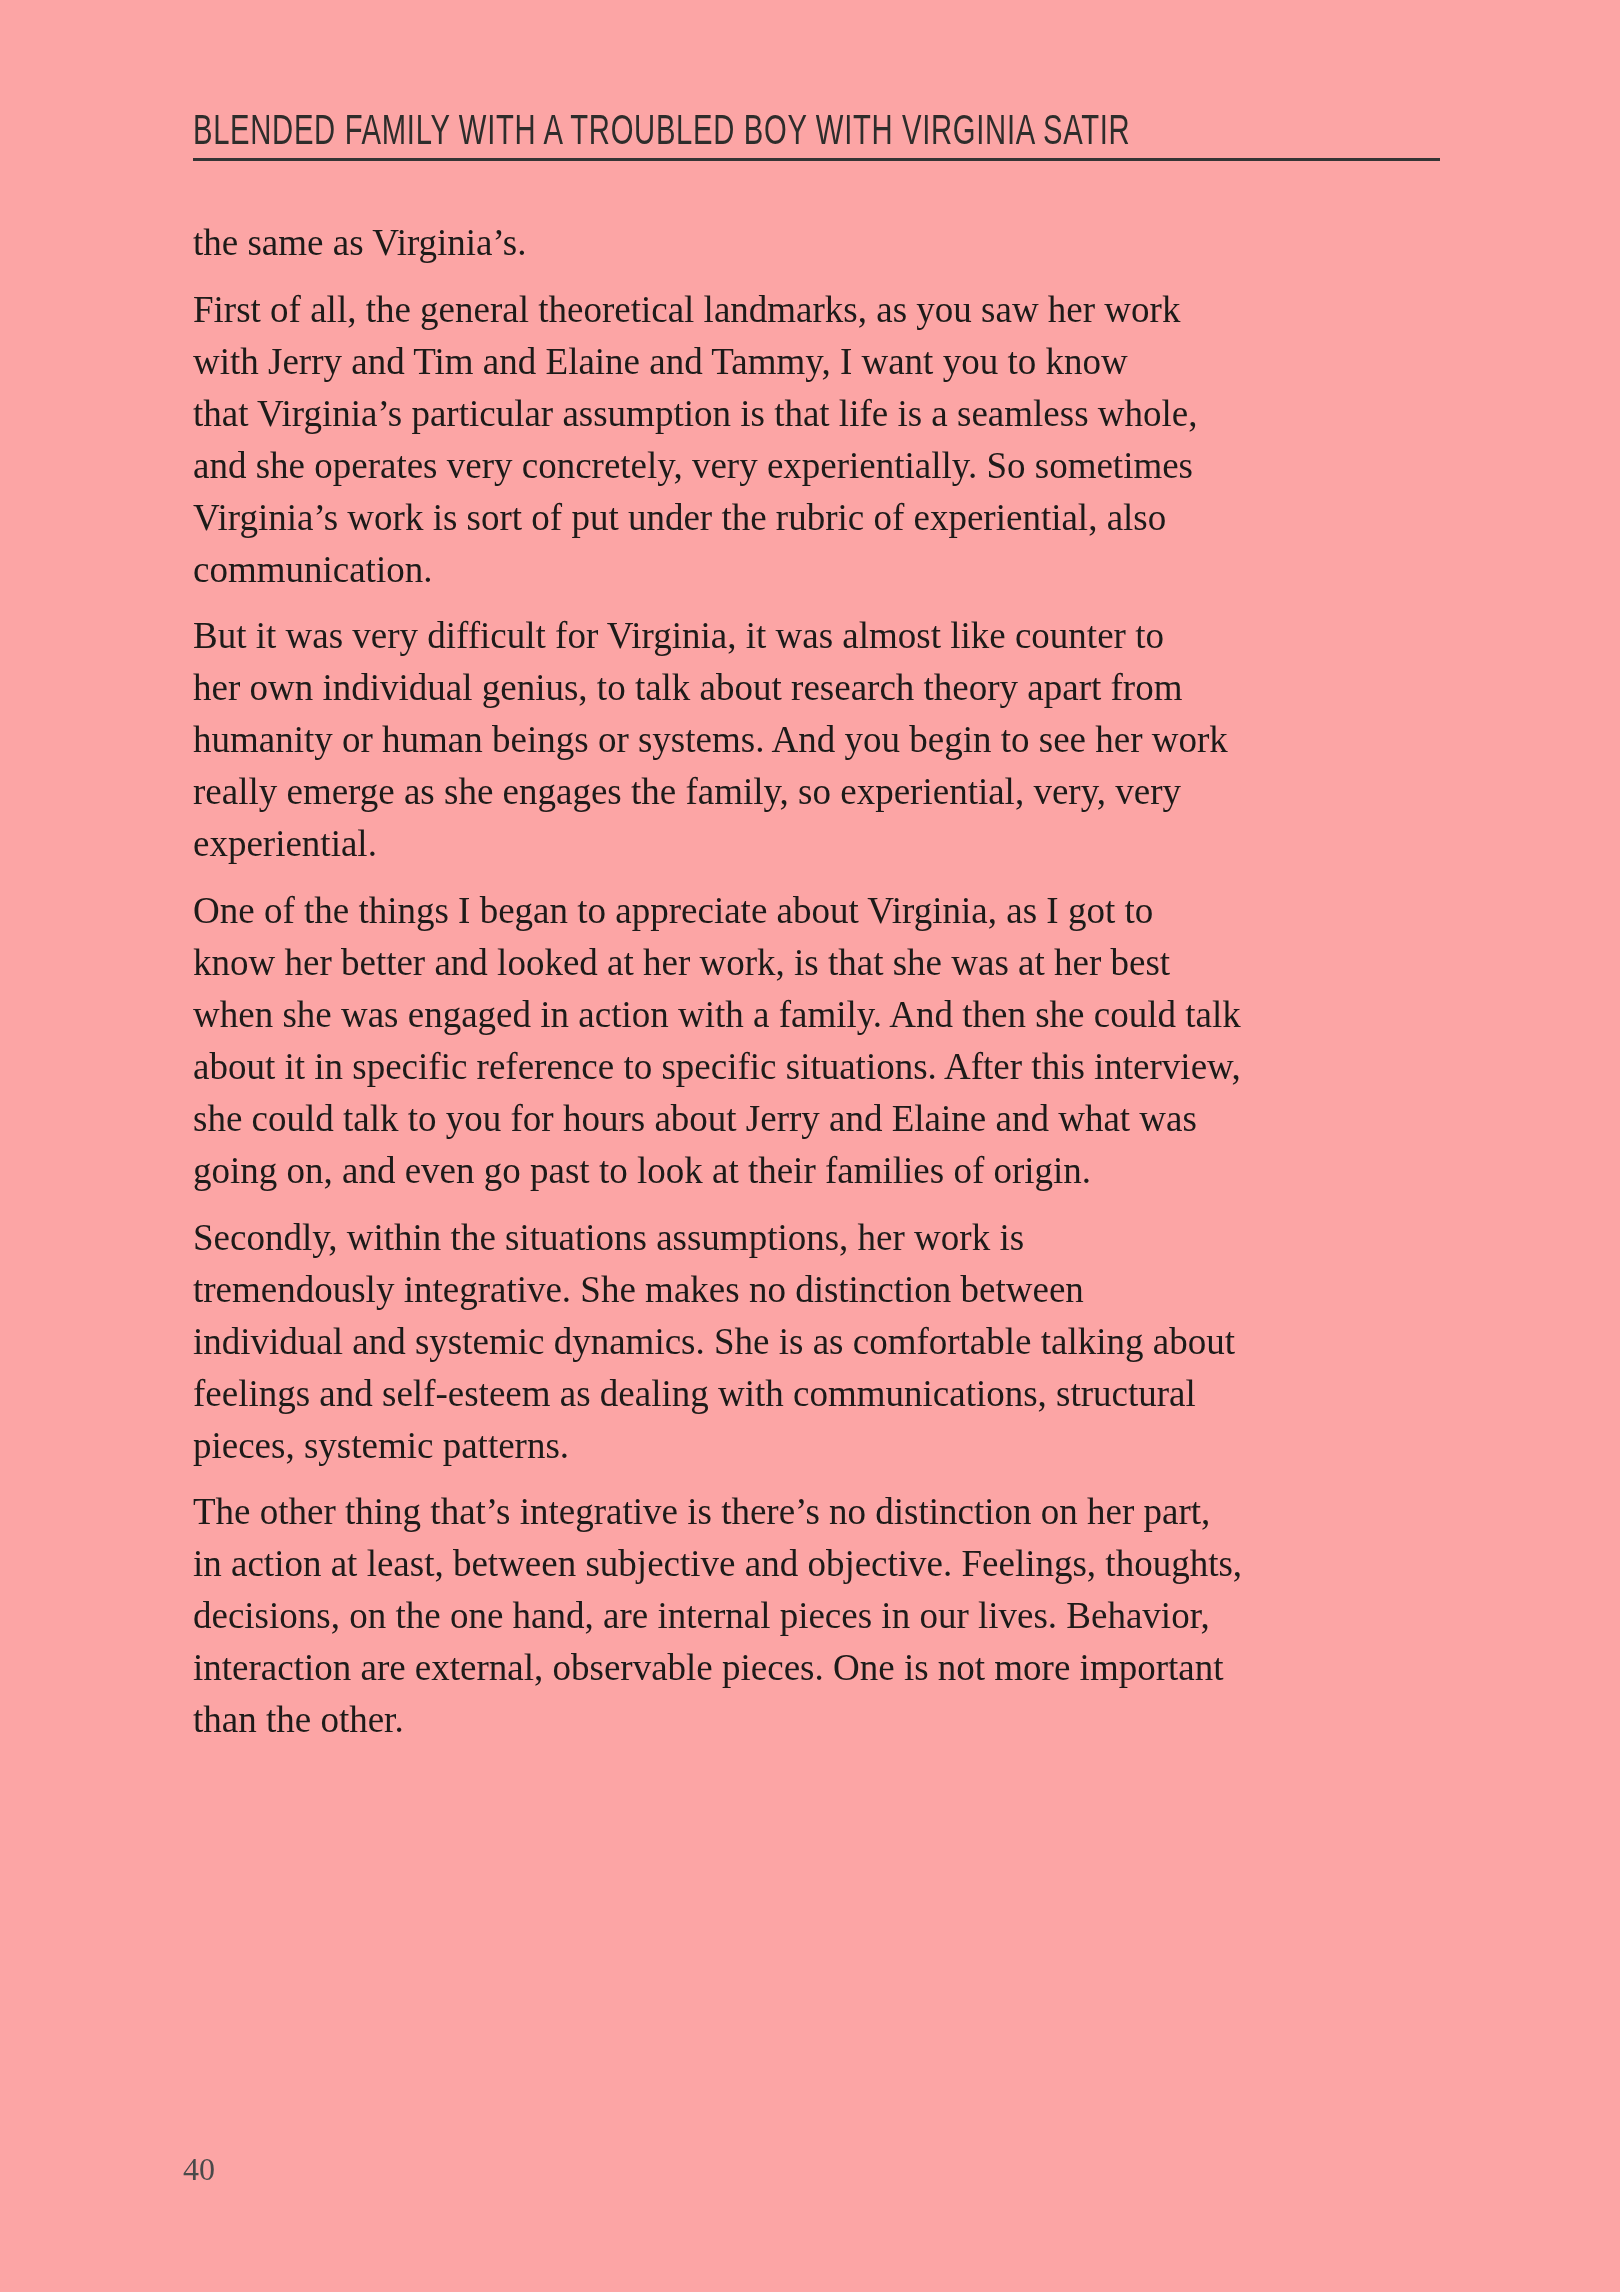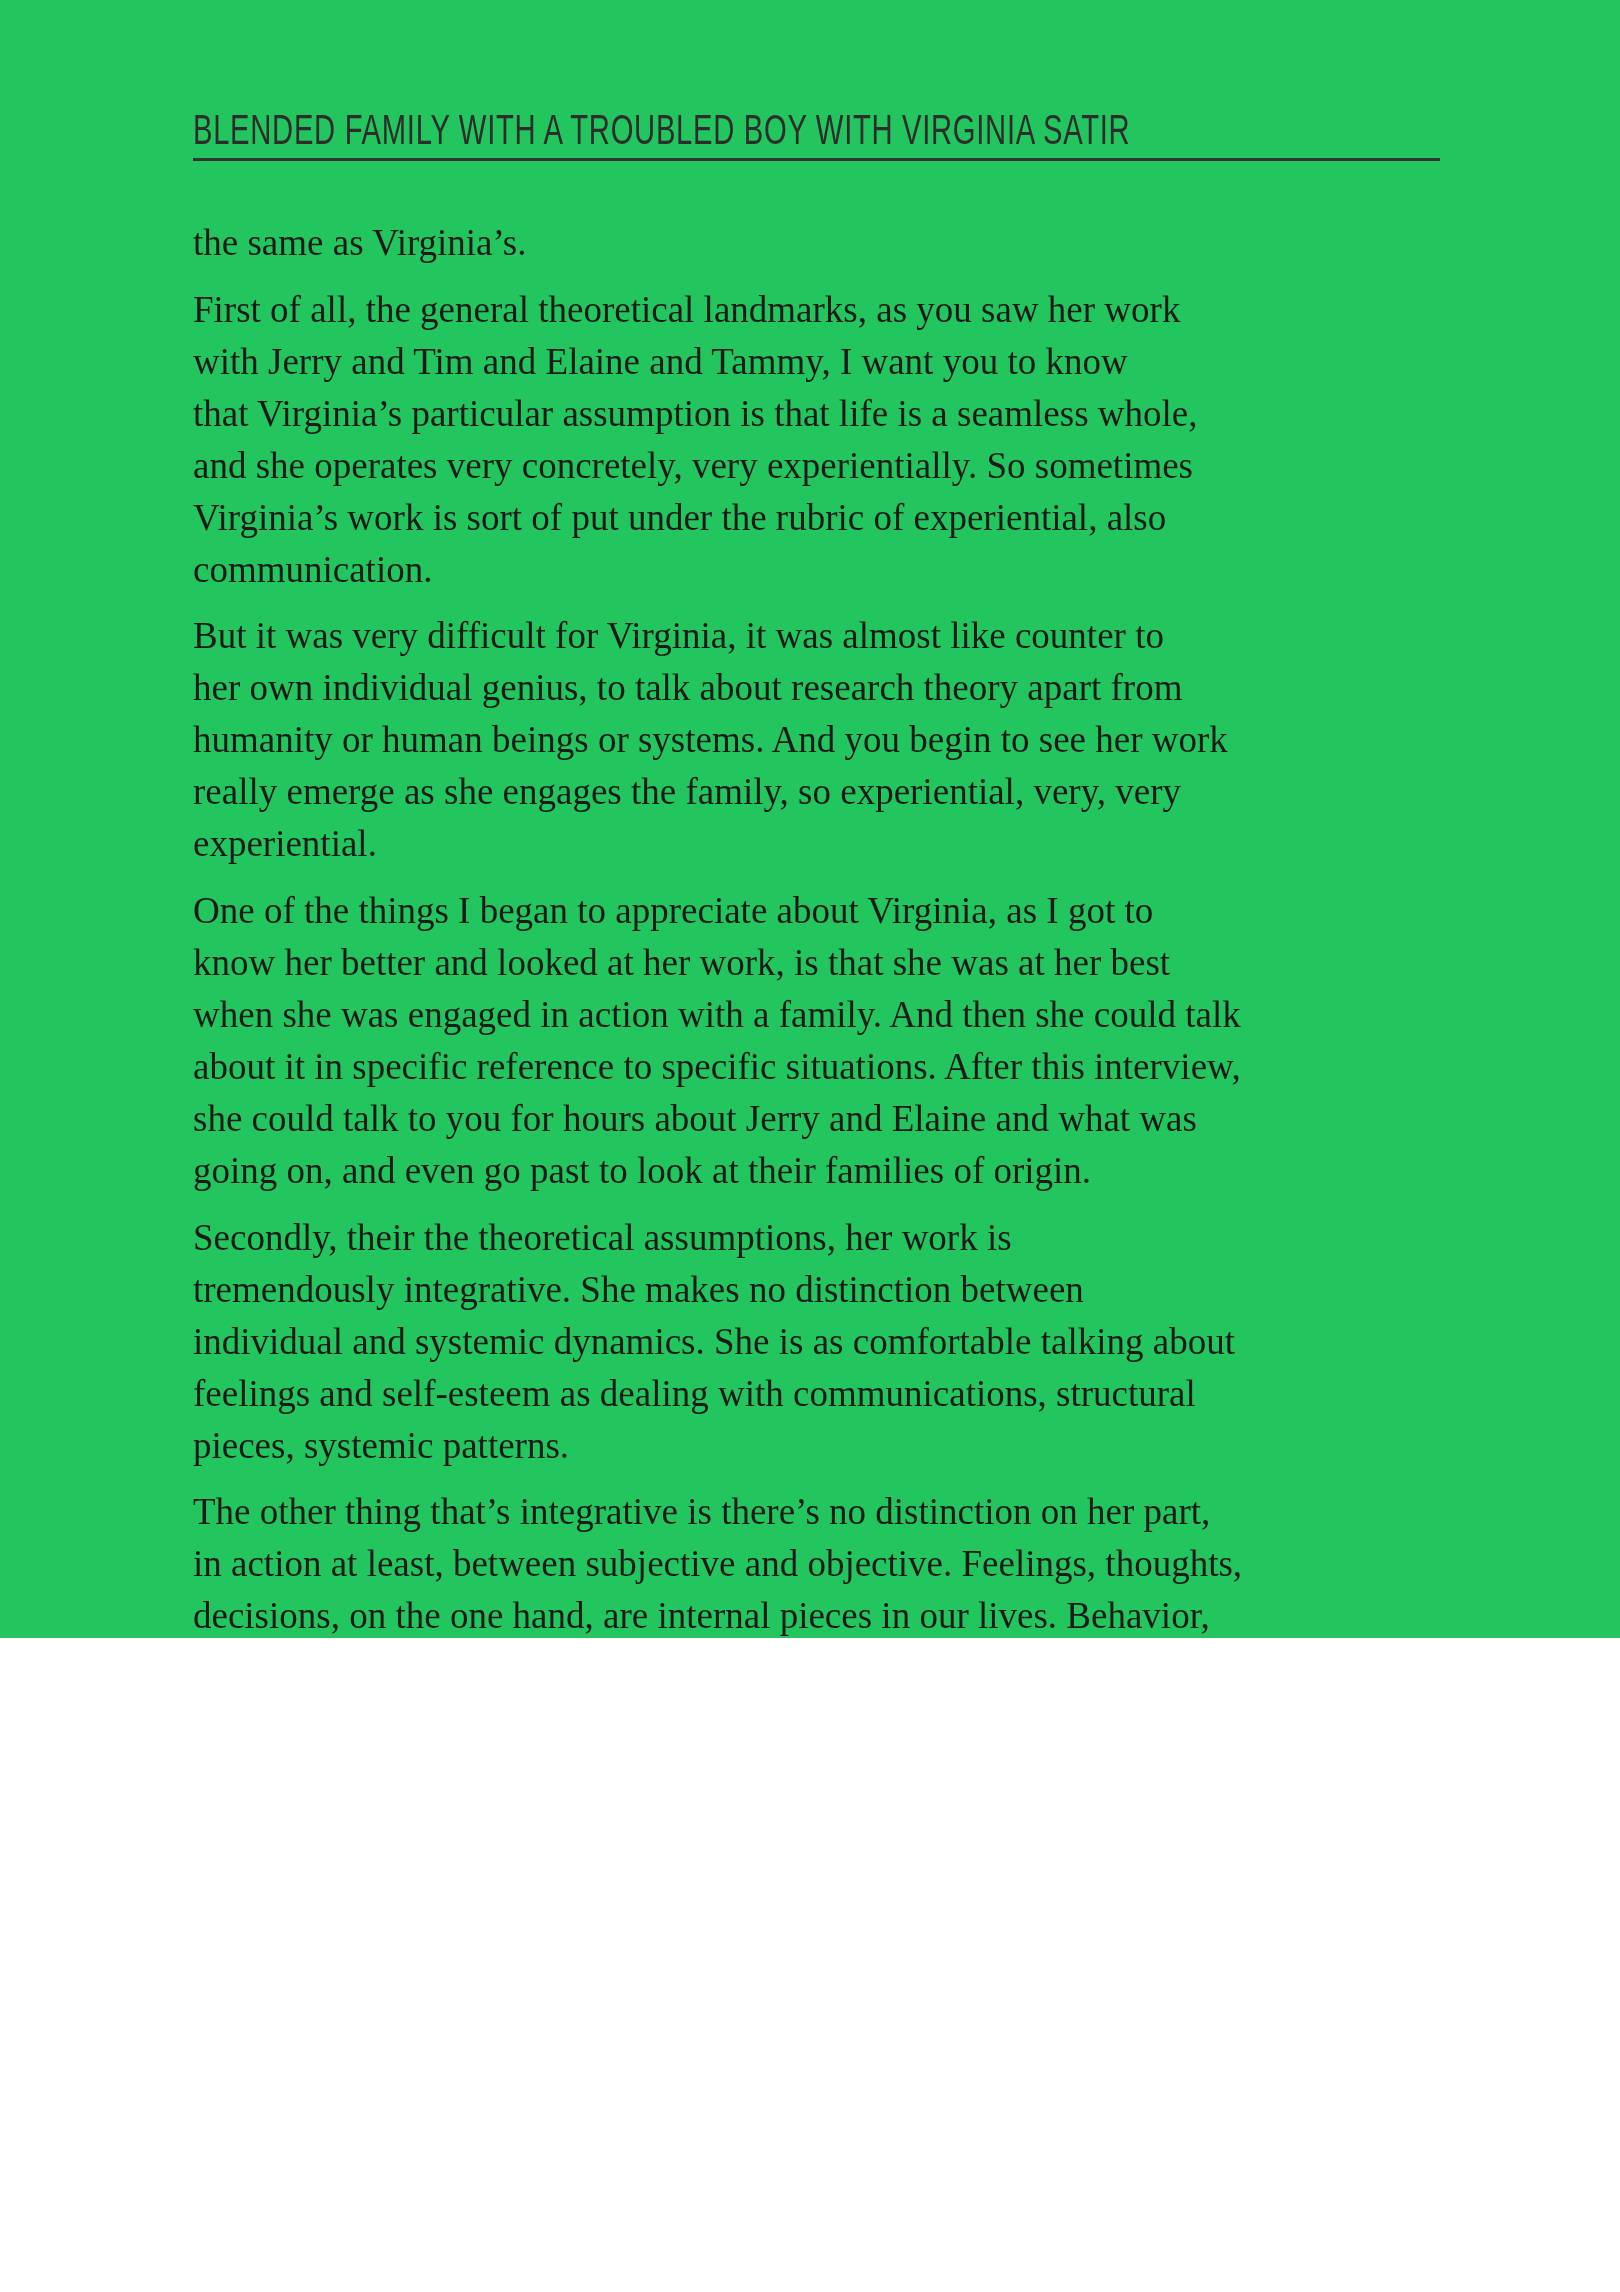--- a/index.html
+++ b/index.html
@@ -3,22 +3,22 @@
 <meta charset="utf-8">
 <style>
   html, body {
     margin: 0;
     padding: 0;
     background: #ffffff;
   }
   .page {
     position: relative;
     width: 1620px;
-    height: 1638px;
-    background: #22c55e;
+    height: 2292px;
+    background: #fca5a5;
     overflow: hidden;
   }
   .running-header {
     position: absolute;
     left: 193px;
     top: 108px;
     font-family: "Liberation Sans", "DejaVu Sans", sans-serif;
     font-weight: 300;
     font-size: 43px;
     line-height: 43px;
@@ -81,21 +81,21 @@
 her own individual genius, to talk about research theory apart from
 humanity or human beings or systems. And you begin to see her work
 really emerge as she engages the family, so experiential, very, very
 experiential.</p>
     <p>One of the things I began to appreciate about Virginia, as I got to
 know her better and looked at her work, is that she was at her best
 when she was engaged in action with a family. And then she could talk
 about it in specific reference to specific situations. After this interview,
 she could talk to you for hours about Jerry and Elaine and what was
 going on, and even go past to look at their families of origin.</p>
-    <p>Secondly, their the theoretical assumptions, her work is
+    <p>Secondly, within the situations assumptions, her work is
 tremendously integrative. She makes no distinction between
 individual and systemic dynamics. She is as comfortable talking about
 feelings and self-esteem as dealing with communications, structural
 pieces, systemic patterns.</p>
     <p>The other thing that’s integrative is there’s no distinction on her part,
 in action at least, between subjective and objective. Feelings, thoughts,
 decisions, on the one hand, are internal pieces in our lives. Behavior,
 interaction are external, observable pieces. One is not more important
 than the other.</p>
   </div>

